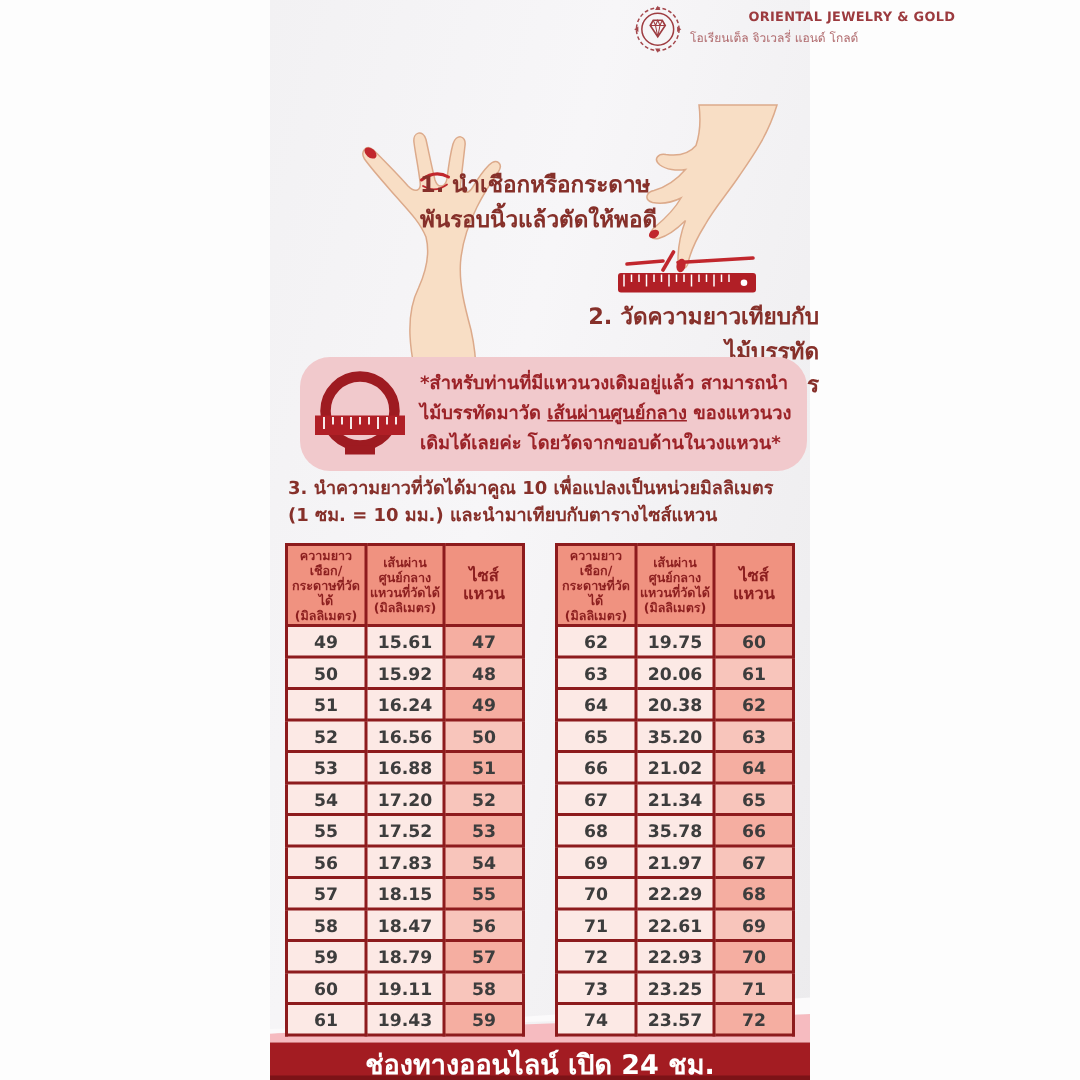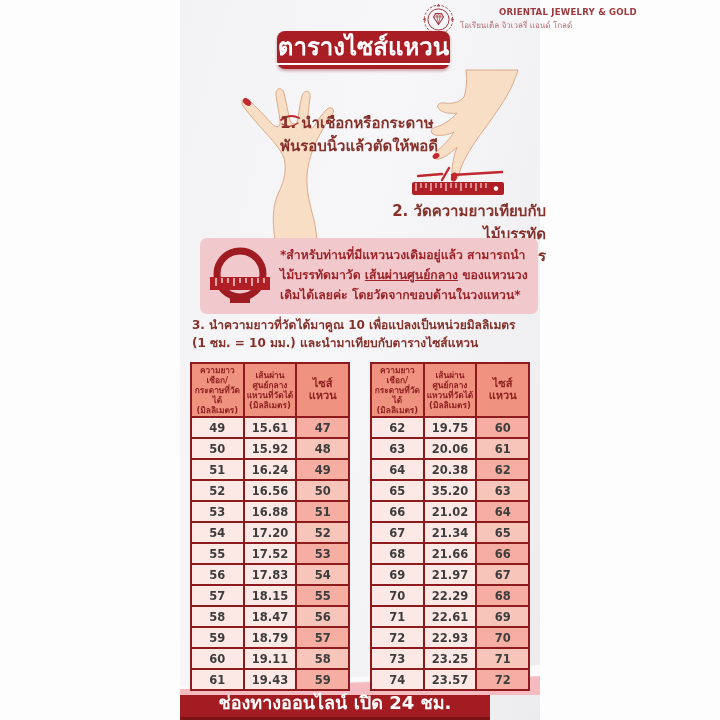--- a/index.html
+++ b/index.html
@@ -23,21 +23,21 @@
                     border-bottom:2px solid #ffffff; padding:0 2px 4px 2px; white-space:nowrap; }
 
   
   .step { position:absolute; color:#86302a; font-weight:700; white-space:pre-line; line-height:1.5; }
   #step1 { left:100px; top:112px; font-size:15px; width:185px; }
   #step2 { left:156px; top:200px; font-size:15px; width:210px;text-align:right; }
   #step3 { left:12px;  top:316px; font-size:12px; width:344px; }
 
   
   .note { position:absolute; left:20px; top:238px; width:338px; height:76px;
-          background:#f1c9cc; border-radius:7px; }
+          background:#f1c9cc; border-radius:20px; }
   .note-icon { position:absolute; left:10px; top:8px; }
   .note-text { position:absolute; left:80px; top:8px; width:252px;
                font-size:12.2px; font-weight:bold; color:#9c2328; line-height:1.62;
                overflow-wrap:anywhere; }
   .note-text .hl { text-decoration:underline; font-weight:bold; }
 
   
   table.size-table { position:absolute; top:362px; width:160px; border-collapse:collapse;
                      table-layout:fixed; }
   #table-left  { left:10px; }
@@ -47,22 +47,22 @@
                    line-height:1.2; white-space:pre-line; padding:1px; overflow-wrap:anywhere; }
   .size-table th.c2 { font-size:11px; line-height:1.15; }
   .size-table td { height:21px; font-size:11.5px; font-weight:600; color:#3d3d3d;
                    background:#fce9e5; padding:0; }
   .size-table td.c2 { background:#f8c5bb;margin-top:40px; }
   .size-table tr:nth-child(odd) td.c2 { background:#f5ae a1; }
   .size-table tr:nth-child(odd) td.c2 { background:#f5aea1; }
 
   
   .ribbon { position:absolute; left:0; top:0; }
-  .footer { position:absolute; left:0; top:695px; width:310px; height:25px; background:#a31c22;
-            border-bottom:3px solid #7c1317; display:flex; align-items:flex-end; justify-content:center; }
+  .footer { position:absolute; left:0; top:695px; width:360px; height:25px; background:#a31c22;
+            border-bottom:3px solid #7c1317; display:flex; align-items:flex-start; justify-content:center; }
   .footer span { color:#ffffff; font-size:18px; font-weight:bold; white-space:nowrap; }
 
   svg { display:block; }
 </style>
 </head>
 <body>
 
 <div id="canvas">
   <div id="card">
 
@@ -78,23 +78,20 @@
           <path d="M11.5 14 L13.5 10.5 L19.5 10.5 L21.5 14 L16.5 21.5 Z" fill="none" stroke="#9e3c41" stroke-width="1.1"></path>
           <path d="M11.5 14 L21.5 14 M13.5 10.5 L15 14 L16.5 10.5 L18 14 L19.5 10.5 M15 14 L16.5 21.5 L18 14" fill="none" stroke="#9e3c41" stroke-width="0.7"></path>
         </svg>
       </span>
       <span class="brand-text">
         <div class="en">ORIENTAL JEWELRY &amp; GOLD</div>
         <div class="th">โอเรียนเต็ล จิวเวลรี่ แอนด์ โกลด์</div>
       </span>
     </div>
 
-    <div class="title-box">
-      <span>ตารางไซส์แหวน</span>
-    </div>
 
     <svg class="ribbon" width="360" height="720" viewBox="0 0 360 720">
 
       <g>
         <path fill="#f8dec5" stroke="#dcaa8b" stroke-width="1" d="M102,268 C92,235 90,210 99,192 C104,181 107,170 104,158 C100,148 92,140 84,131
              C77,123 68,113 63,106 C60,101 64,96 69,100 C76,107 85,116 92,124
              C97,129 101,127 100,121 C99,112 97,103 96,95 C95,88 102,86 104,93
              C106,102 108,112 110,120 C112,126 117,125 118,119 C119,111 120,103 122,96
              C124,89 131,90 130,97 C129,106 128,115 127,123 C127,129 132,130 135,125
              C138,120 142,114 146,110 C151,105 156,109 152,115 C147,122 142,130 138,138
@@ -299,21 +296,21 @@
             <td class="c1">21.02</td>
             <td class="c2">64</td>
           </tr>
           <tr>
             <td class="c0">67</td>
             <td class="c1">21.34</td>
             <td class="c2">65</td>
           </tr>
           <tr>
             <td class="c0">68</td>
-            <td class="c1">21.66</td>
+            <td class="c1">35.78</td>
             <td class="c2">66</td>
           </tr>
           <tr>
             <td class="c0">69</td>
             <td class="c1">21.97</td>
             <td class="c2">67</td>
           </tr>
           <tr>
             <td class="c0">70</td>
             <td class="c1">22.29</td>

